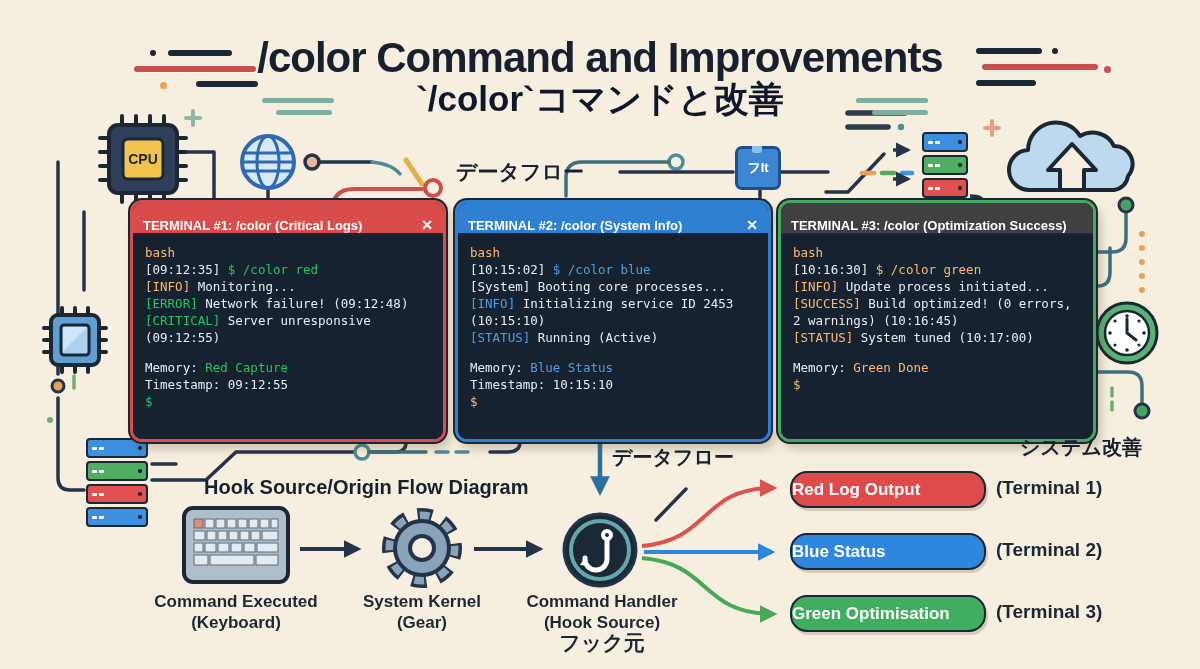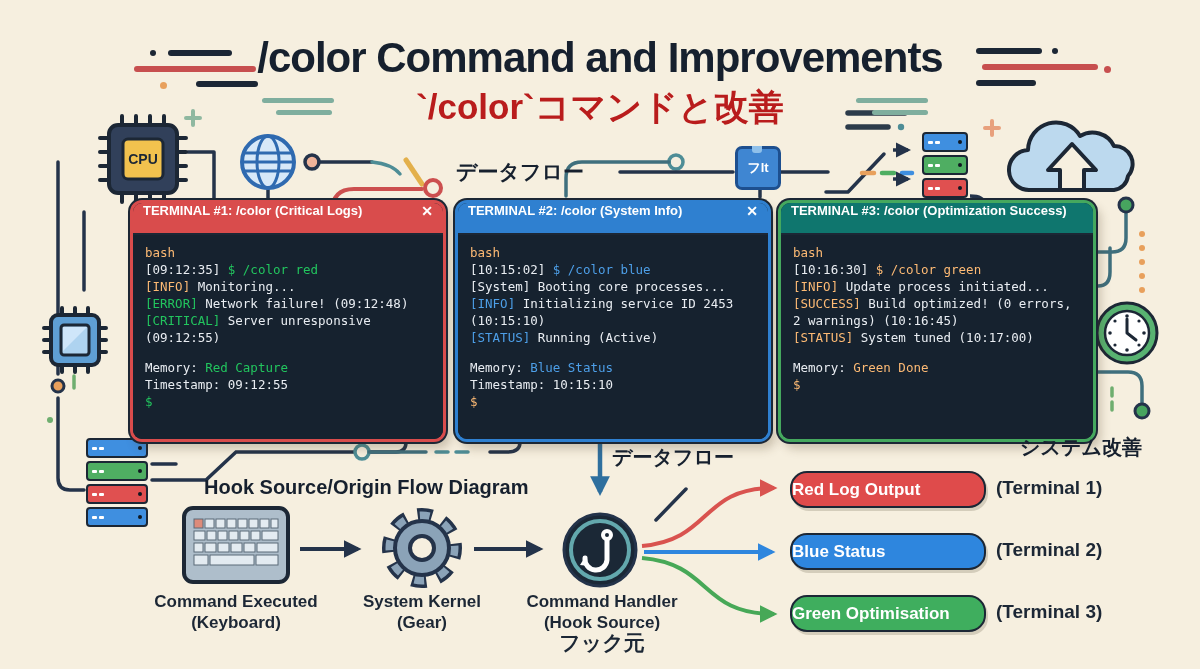--- a/index.html
+++ b/index.html
@@ -2,32 +2,32 @@
 <html><head>
 <meta charset="utf-8">
 <style>
   html,body{margin:0;padding:0;background:#e8e2d2;}
   .stage{position:relative;width:1200px;height:669px;background:#f6efdf;overflow:hidden;
          font-family:"Liberation Sans",sans-serif;color:#1c2735;}
   .abs{position:absolute;}
   
   .title1{top:34px;left:0;width:1200px;text-align:center;font-size:42px;font-weight:bold;
           letter-spacing:-1px;color:#16202e;z-index:4;}
-  .title2{top:84px;left:0;width:1200px;text-align:center;font-size:35px;font-weight:bold;
-          color:#b91c1c;z-index:4;}
+  .title2{top:76px;left:0;width:1200px;text-align:center;font-size:35px;font-weight:bold;
+          color:#0f172a;z-index:4;}
   .bar{position:absolute;border-radius:4px;z-index:4;}
   .dot{position:absolute;border-radius:50%;z-index:4;}
   
   .deco{top:0;left:0;z-index:1;}
   .icon{z-index:2;}
   
   .terminal{position:absolute;top:200px;width:310px;border:3px solid #888;border-radius:12px;
             background:#16222f;box-shadow:0 0 0 2px #1c2735,5px 7px 10px rgba(80,60,30,.25);
             overflow:hidden;z-index:3;}
-  .tbar{height:30px;display:flex;align-items:flex-start;justify-content:space-between;
+  .tbar{height:30px;display:flex;align-items:flex-end;justify-content:space-between;
         padding:0 10px;border-bottom:2.5px solid #1c2735;color:#fff;
         font-size:13px;font-weight:bold;white-space:nowrap;}
   .tclose{font-size:14px;font-weight:bold;cursor:default;margin-left:6px;}
   .tbody{padding:9px 12px 7px;min-height:188px;background:#16222f;
          font-family:"DejaVu Sans Mono",monospace;font-size:12.5px;line-height:17px;}
   .tline{white-space:pre-wrap;word-break:break-word;}
   .tline.blank{height:13px;}
   .seg-w{color:#e9edf2;} .seg-r{color:#22c55e;} .seg-g{color:#fdba74;} .seg-b{color:#4d9fe8;}
   
   .lbl{position:absolute;font-weight:bold;color:#16202e;z-index:4;white-space:nowrap;}
@@ -310,21 +310,21 @@
         <div class="tline"><span class="seg-b">[INFO]</span><span class="seg-w"> Initializing service ID 2453 (10:15:10)</span></div>
         <div class="tline"><span class="seg-b">[STATUS]</span><span class="seg-w"> Running (Active)</span></div>
         <div class="tline blank"></div>
         <div class="tline"><span class="seg-w">Memory: </span><span class="seg-b">Blue Status</span></div>
         <div class="tline"><span class="seg-w">Timestamp: 10:15:10</span></div>
         <div class="tline"><span class="seg-g">$</span></div>
       </div>
   </div>
 
   <div class="terminal" style="left: 778px; width: 312px; border-color: rgb(69, 168, 94);">
-    <div class="tbar" style="background: #0f766e;">
+    <div class="tbar" style="background: #404040;">
       <span>TERMINAL #3: /color (Optimization Success)</span>
     </div>
     <div class="tbody">
         <div class="tline"><span class="seg-g">bash</span></div>
         <div class="tline"><span class="seg-w">[10:16:30] </span><span class="seg-g">$ /color green</span></div>
         <div class="tline"><span class="seg-g">[INFO]</span><span class="seg-w"> Update process initiated...</span></div>
         <div class="tline"><span class="seg-g">[SUCCESS]</span><span class="seg-w"> Build optimized! (0 errors, 2 warnings) (10:16:45)</span></div>
         <div class="tline"><span class="seg-g">[STATUS]</span><span class="seg-w"> System tuned (10:17:00)</span></div>
         <div class="tline blank"></div>
         <div class="tline"><span class="seg-w">Memory: </span><span class="seg-g">Green Done</span></div>

